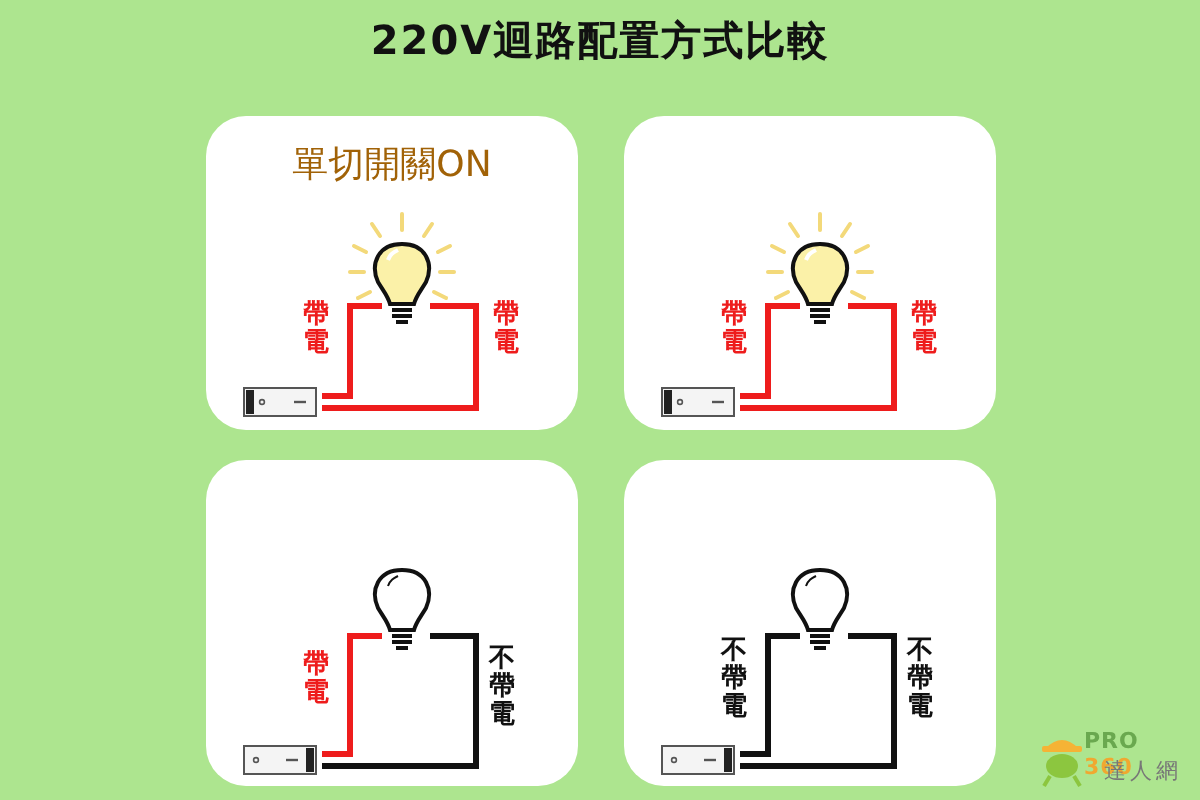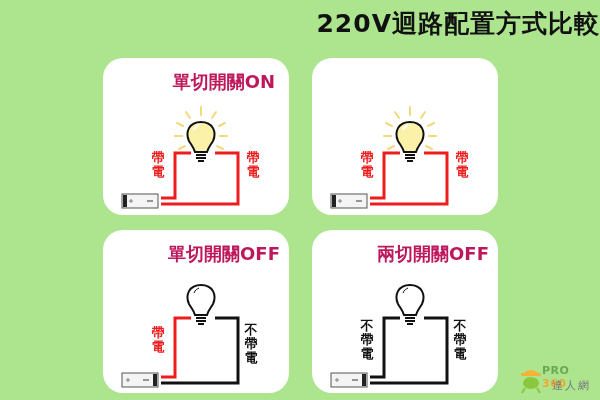--- a/index.html
+++ b/index.html
@@ -4,30 +4,30 @@
 <style>
   html, body { margin: 0; padding: 0; }
   body {
     width: 600px; height: 400px; overflow: hidden;
     background: #ade58f;
     font-family: "DejaVu Sans", "Liberation Sans", sans-serif;
     position: relative;
   }
   .title {
     position: absolute; left: 0; top: 7px; width: 600px;
-    text-align: right; font-size: 25px; font-weight: bold; color: #111;
+    text-align: center; font-size: 20px; font-weight: bold; color: #111;
     letter-spacing: 1px;
   }
   .panel {
     position: absolute; background: #fff; border-radius: 20px;
     width: 186px;
   }
   .panel-title {
     position: absolute; left: 0; width: 100%; top: 12px;
-    text-align: center; font-size: 18px; font-weight: bold; color: #be185d; margin-left: 28px;
+    text-align: center; font-size: 18px; font-weight: normal; color: #a16207;
   }
   .panel svg { position: absolute; left: 0; top: 0; }
   .vlabel {
     position: absolute; font-weight: bold; font-size: 13px; line-height: 14px;
     width: 14px; text-align: center; writing-mode: horizontal-tb;
   }
   .vlabel span { display: block; }
   .red { color: #ee1c1c; }
   .black { color: #111; }
   .logo {
@@ -124,21 +124,20 @@
     <span>帶</span>
       <span>電</span>
   </div>
   <div class="vlabel red" style="left:143px; top:93px;">
     <span>帶</span>
       <span>電</span>
   </div>
 </div>
 
 <div class="panel" style="left:103px; top:230px; height:163px;">
-  <div class="panel-title">單切開關OFF</div>
   <svg width="186" height="163">
     <g>
       <path d="M98,55 C86,55 82,65 86,74 C89,79 91,81 92,85 L104,85 C105,81 107,79 110,74 C114,65 110,55 98,55 Z" fill="#fff" stroke="#111" stroke-width="2"></path>
       <path d="M91,63 C92,60 94,59 96,58" stroke="#111" stroke-width="1" fill="none"></path>
       <line x1="93" y1="88" x2="103" y2="88" stroke="#111" stroke-width="2"></line>
       <line x1="93" y1="91" x2="103" y2="91" stroke="#111" stroke-width="2"></line>
       <line x1="95" y1="94" x2="101" y2="94" stroke="#111" stroke-width="2"></line>
     </g>
     <polyline points="88,88 72,88 72,147 58,147" fill="none" stroke="#ee1c1c" stroke-width="3"></polyline>
     <polyline points="112,88 135,88 135,153 58,153" fill="none" stroke="#111" stroke-width="3"></polyline>
@@ -154,21 +153,20 @@
       <span>電</span>
   </div>
   <div class="vlabel black" style="left:141px; top:93px;">
     <span>不</span>
       <span>帶</span>
       <span>電</span>
   </div>
 </div>
 
 <div class="panel" style="left:312px; top:230px; height:163px;">
-  <div class="panel-title">兩切開關OFF</div>
   <svg width="186" height="163">
     <g>
       <path d="M98,55 C86,55 82,65 86,74 C89,79 91,81 92,85 L104,85 C105,81 107,79 110,74 C114,65 110,55 98,55 Z" fill="#fff" stroke="#111" stroke-width="2"></path>
       <path d="M91,63 C92,60 94,59 96,58" stroke="#111" stroke-width="1" fill="none"></path>
       <line x1="93" y1="88" x2="103" y2="88" stroke="#111" stroke-width="2"></line>
       <line x1="93" y1="91" x2="103" y2="91" stroke="#111" stroke-width="2"></line>
       <line x1="95" y1="94" x2="101" y2="94" stroke="#111" stroke-width="2"></line>
     </g>
     <polyline points="88,88 72,88 72,147 58,147" fill="none" stroke="#111" stroke-width="3"></polyline>
     <polyline points="112,88 135,88 135,153 58,153" fill="none" stroke="#111" stroke-width="3"></polyline>

